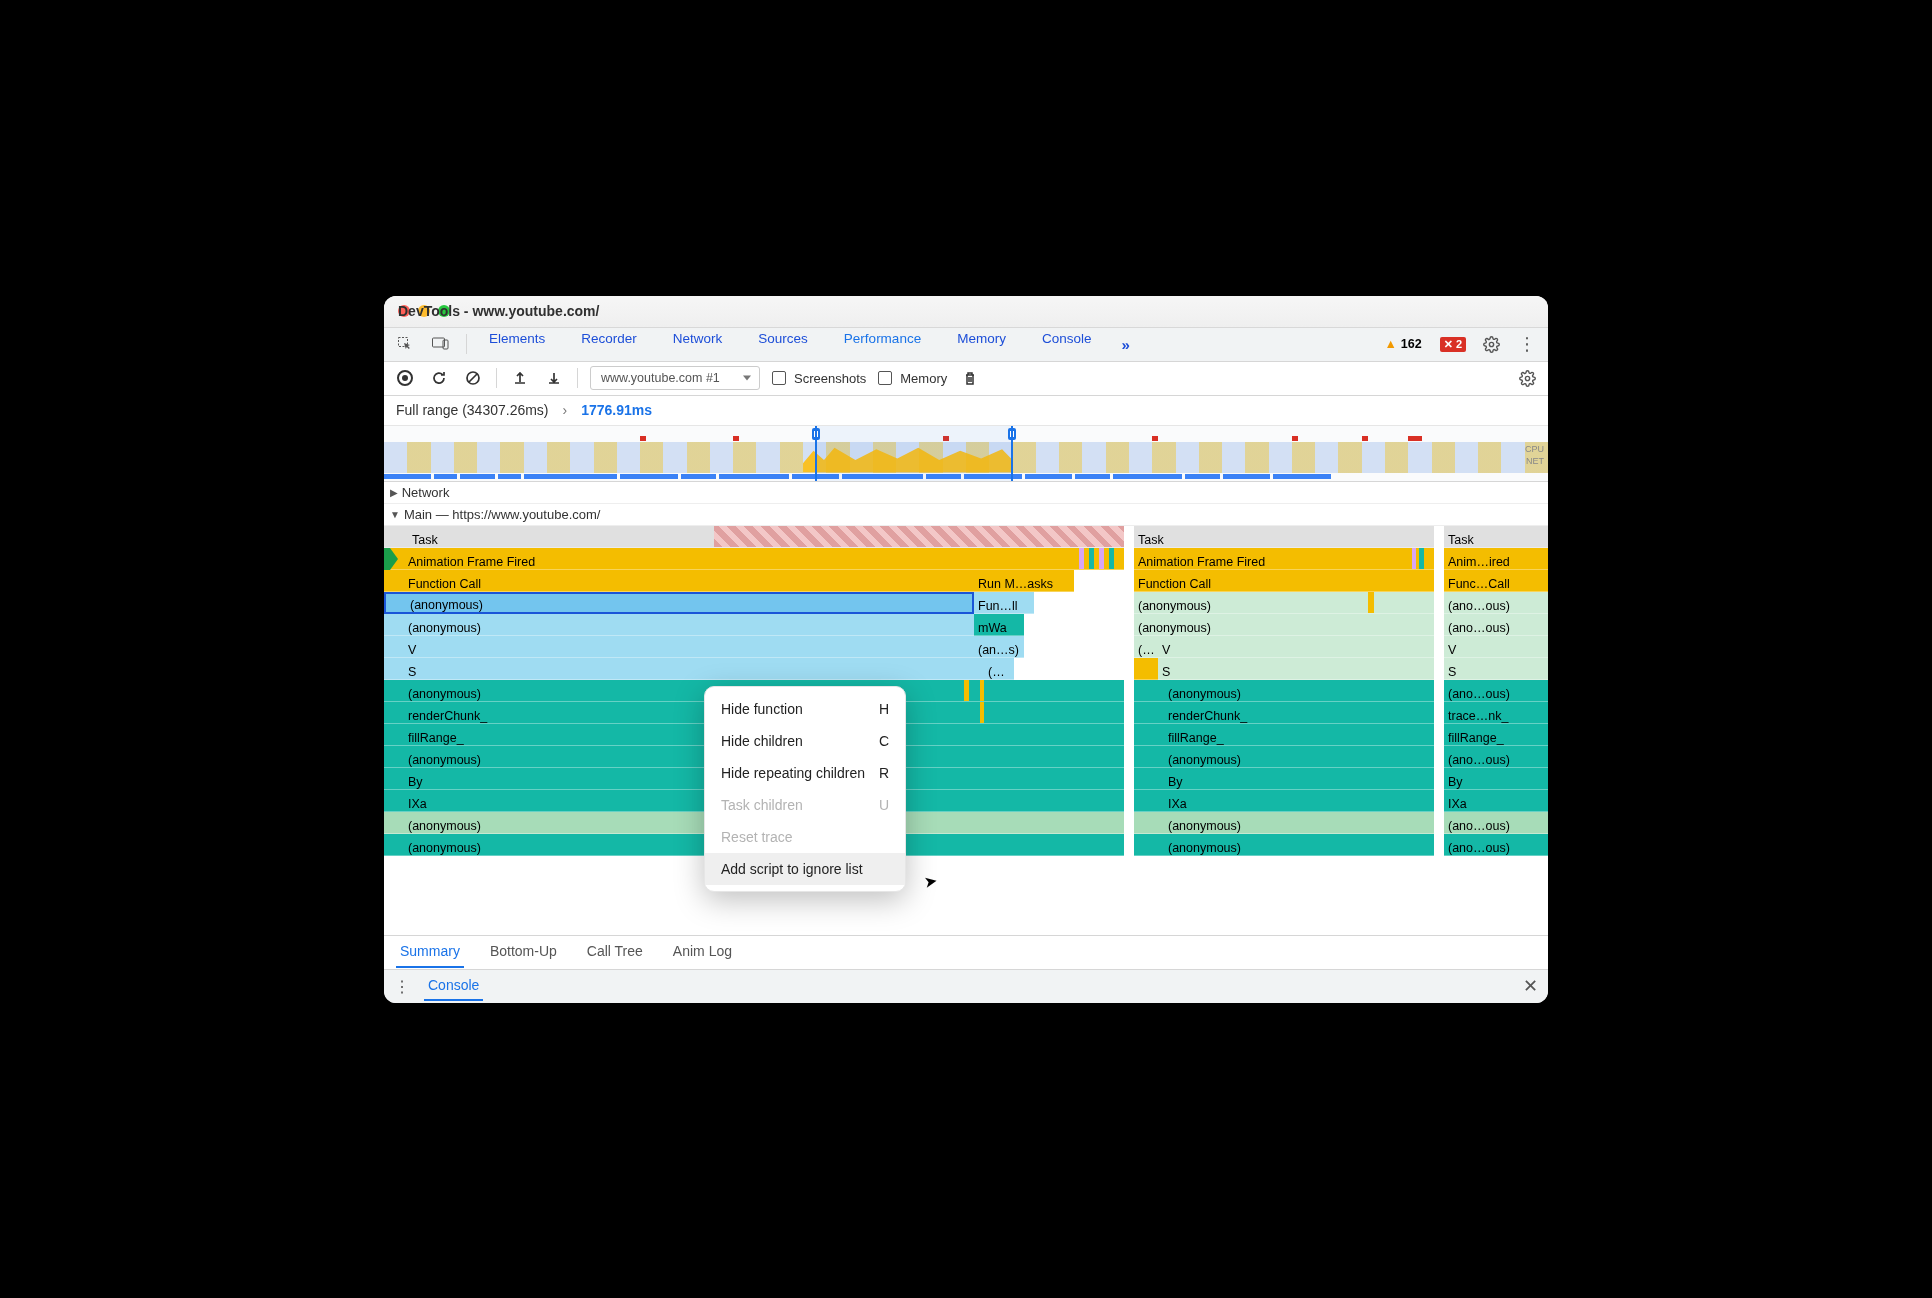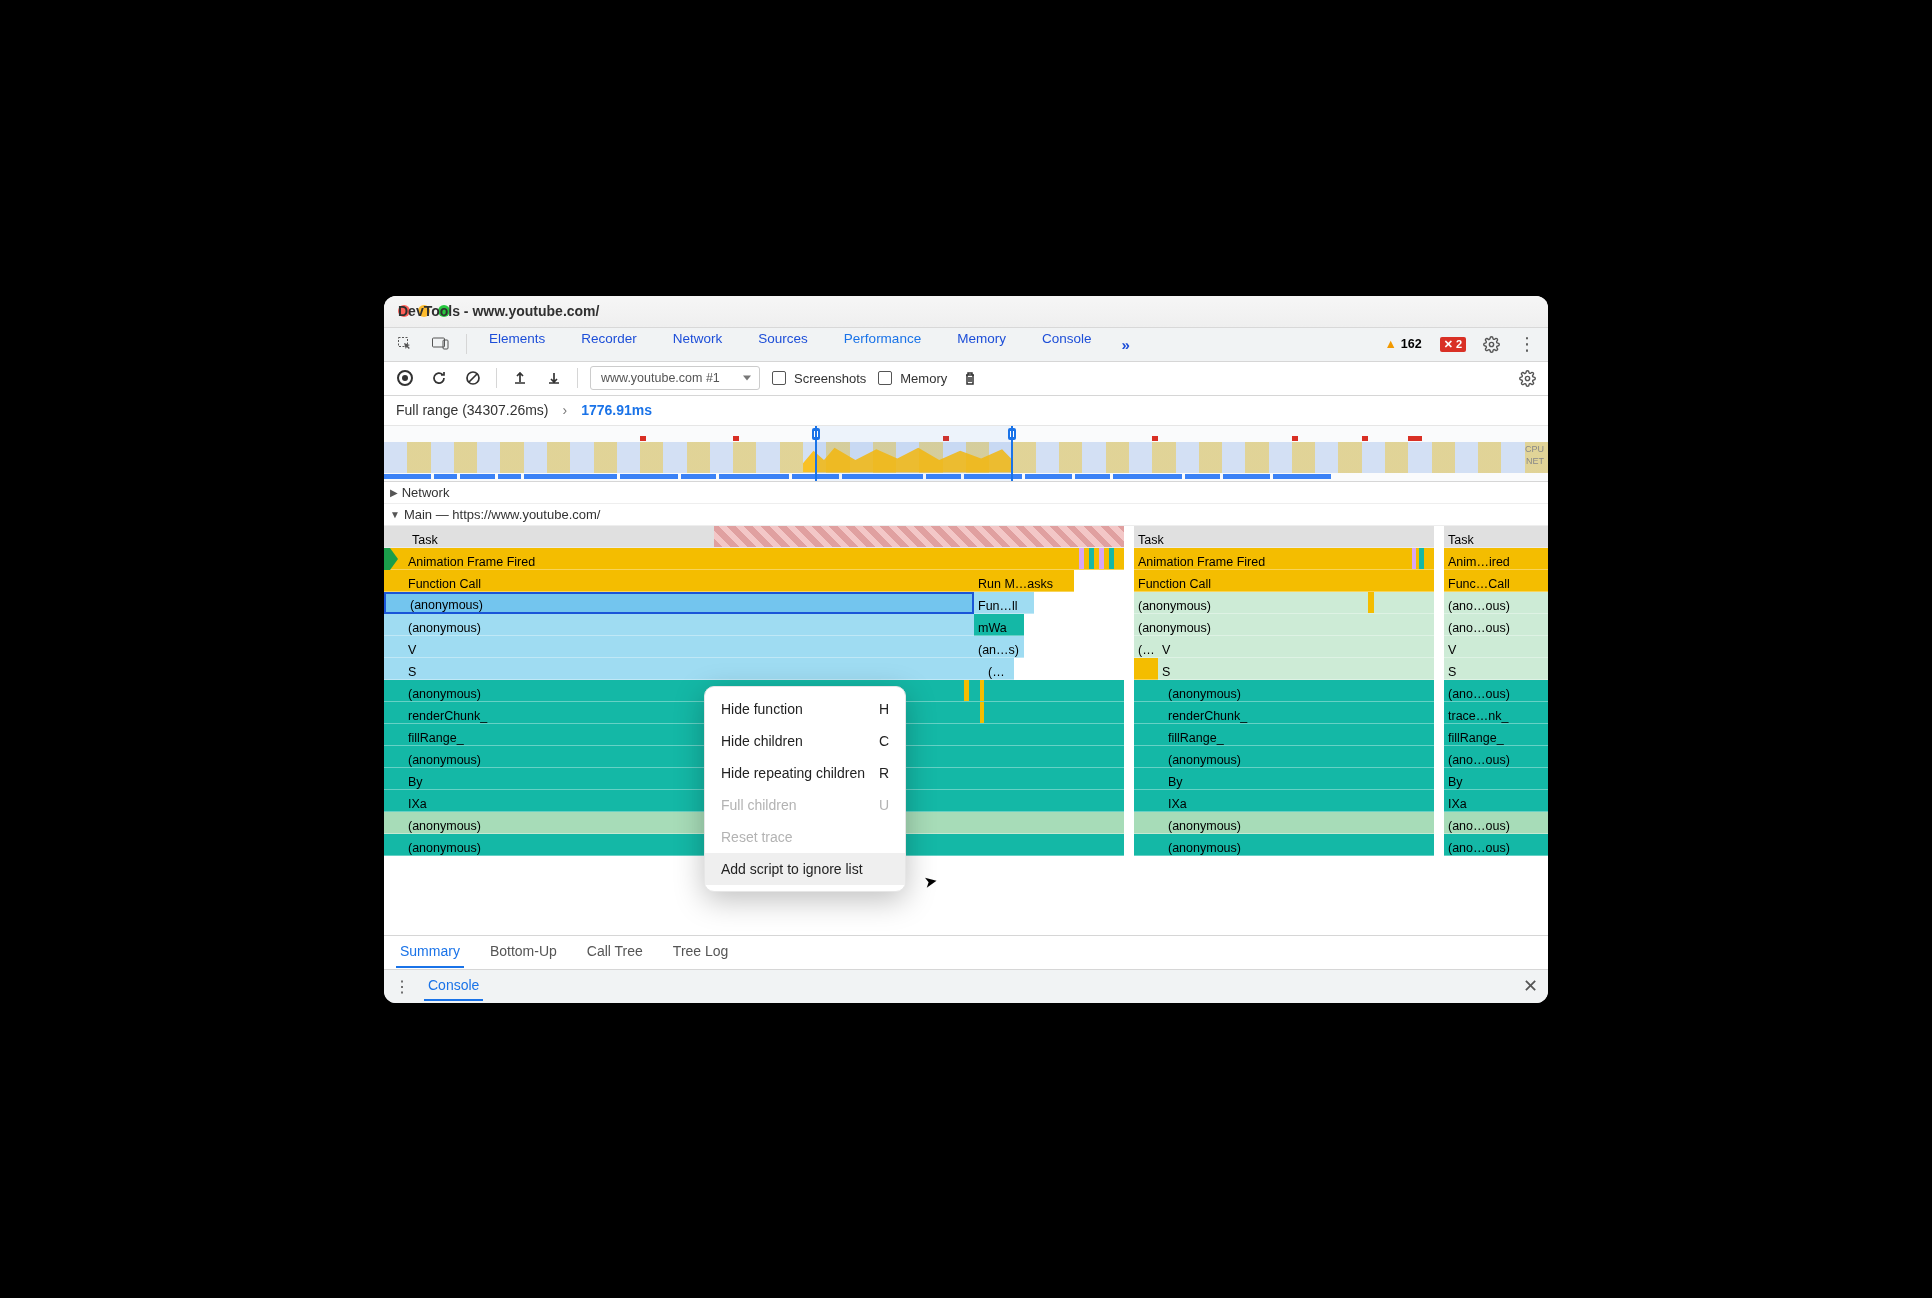--- a/index.html
+++ b/index.html
@@ -374,21 +374,21 @@
 
     <div style="position:absolute;left:0;top:22px;width:6px;height:22px;background:#1a9e4a;"></div>
     <div style="position:absolute;left:6px;top:22px;width:0;height:0;border-top:11px solid transparent;border-bottom:11px solid transparent;border-left:8px solid #1a9e4a;"></div>
   </div>
 
   <div class="bottom-tabs">
     <div style="display:flex;gap:22px;">
         <div class="btab active">Summary</div>
         <div class="btab">Bottom-Up</div>
         <div class="btab">Call Tree</div>
-        <div class="btab">Tree Log</div>
+        <div class="btab">Anim Log</div>
       </div>
   </div>
 
   <div class="drawer">
     <span class="kebab">⋮</span>
     <span class="ctab">Console</span>
     <span class="close">✕</span>
   </div>
 
   <div class="context-menu">
@@ -398,21 +398,21 @@
       </div>
       <div class="cm-item">
         <span>Hide children</span>
         <span>C</span>
       </div>
       <div class="cm-item">
         <span>Hide repeating children</span>
         <span>R</span>
       </div>
       <div class="cm-item disabled">
-        <span>Full children</span>
+        <span>Task children</span>
         <span>U</span>
       </div>
       <div class="cm-item disabled">
         <span>Reset trace</span>
         <span></span>
       </div>
       <div class="cm-item hover">
         <span>Add script to ignore list</span>
         <span></span>
       </div>

